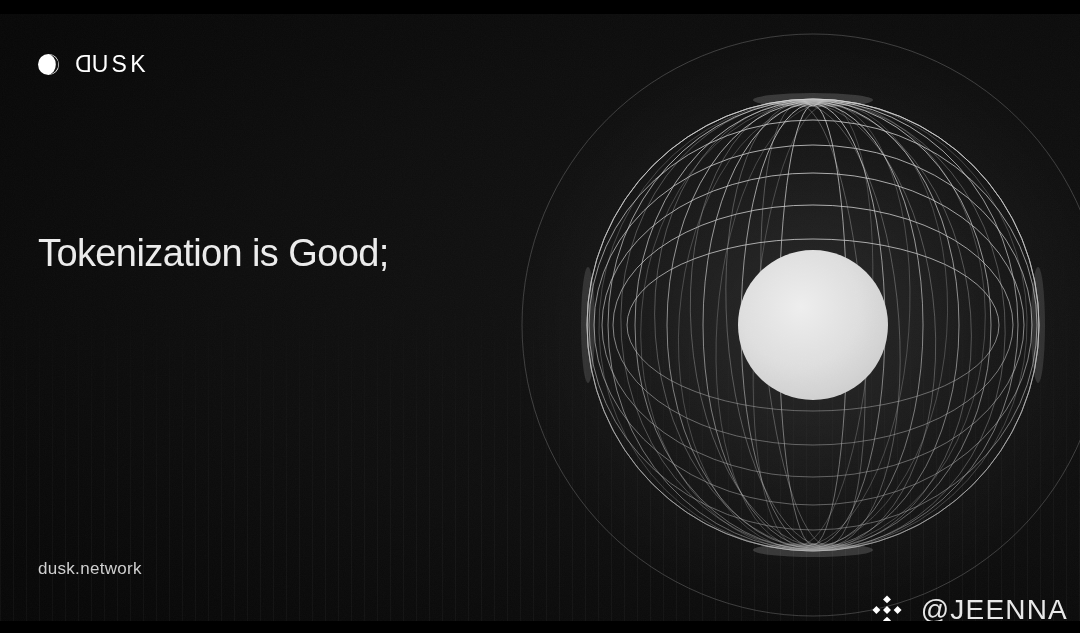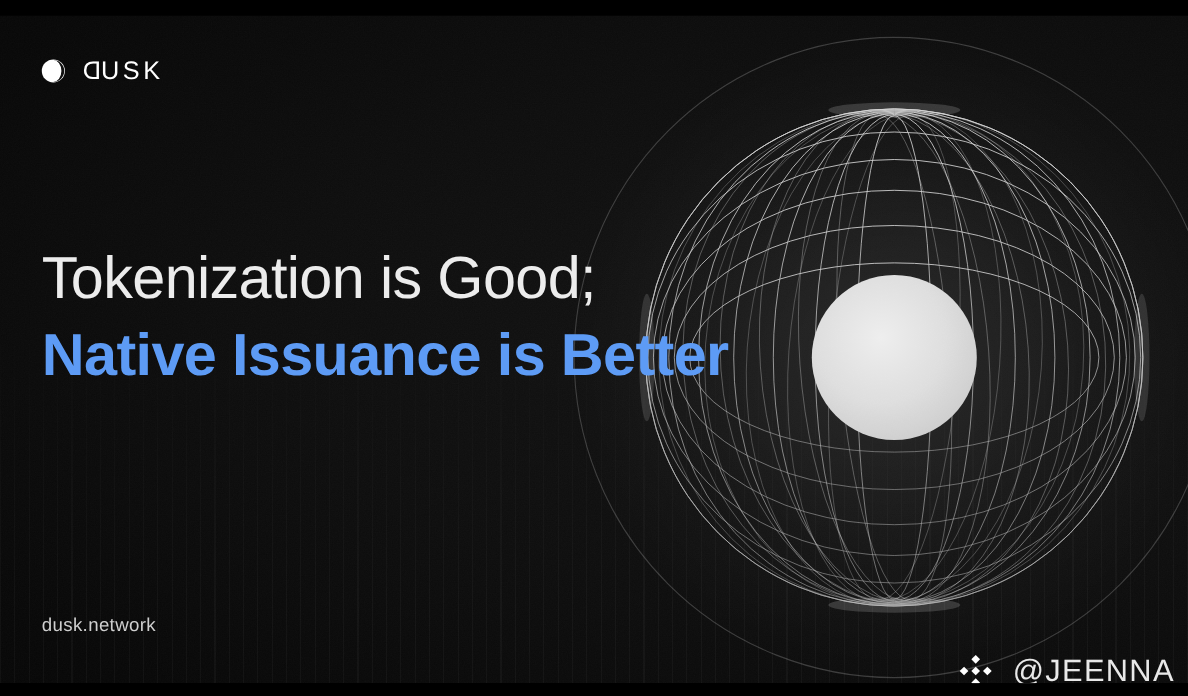--- a/index.html
+++ b/index.html
@@ -105,21 +105,21 @@
   }
 
   
   .headline {
     position: absolute;
     left: 38px;
     top: 204px;
     z-index: 20;
   }
   .headline-line {
-    font-size: 54px;
+    font-size: 38px;
     line-height: 70px;
     letter-spacing: -0.6px;
     white-space: nowrap;
     margin: 0;
   }
   .line-1 {
     color: #ececec;
     font-weight: 300;
   }
   .line-2 {
@@ -251,21 +251,20 @@
     <div class="logo">
       <svg class="logo-mark" width="25" height="25" viewBox="0 0 25 25" aria-hidden="true">
         <circle cx="12.5" cy="12.5" r="10.5" fill="#ffffff"></circle>
         <path d="M12.5 2.6 A 9.9 9.9 0 0 1 12.5 22.4 A 7.3 9.9 0 0 0 12.5 2.6 Z" fill="#121212"></path>
       </svg>
       <span class="logo-word"><span class="rd">D</span><span>USK</span></span>
     </div>
 
     <div class="headline">
       <div class="headline-line line-1">Tokenization is Good;</div>
-      <div class="headline-line line-2">Native Issuance is Better</div>
     </div>
 
     <div class="site-url">dusk.network</div>
 
   </div>
 
   <div class="watermark">
     <svg class="wm-icon" width="30" height="30" viewBox="0 0 30 30" aria-hidden="true">
       <g fill="#ffffff">
         <rect x="12.2" y="12.2" width="5.6" height="5.6" transform="rotate(45 15 15)"></rect>

